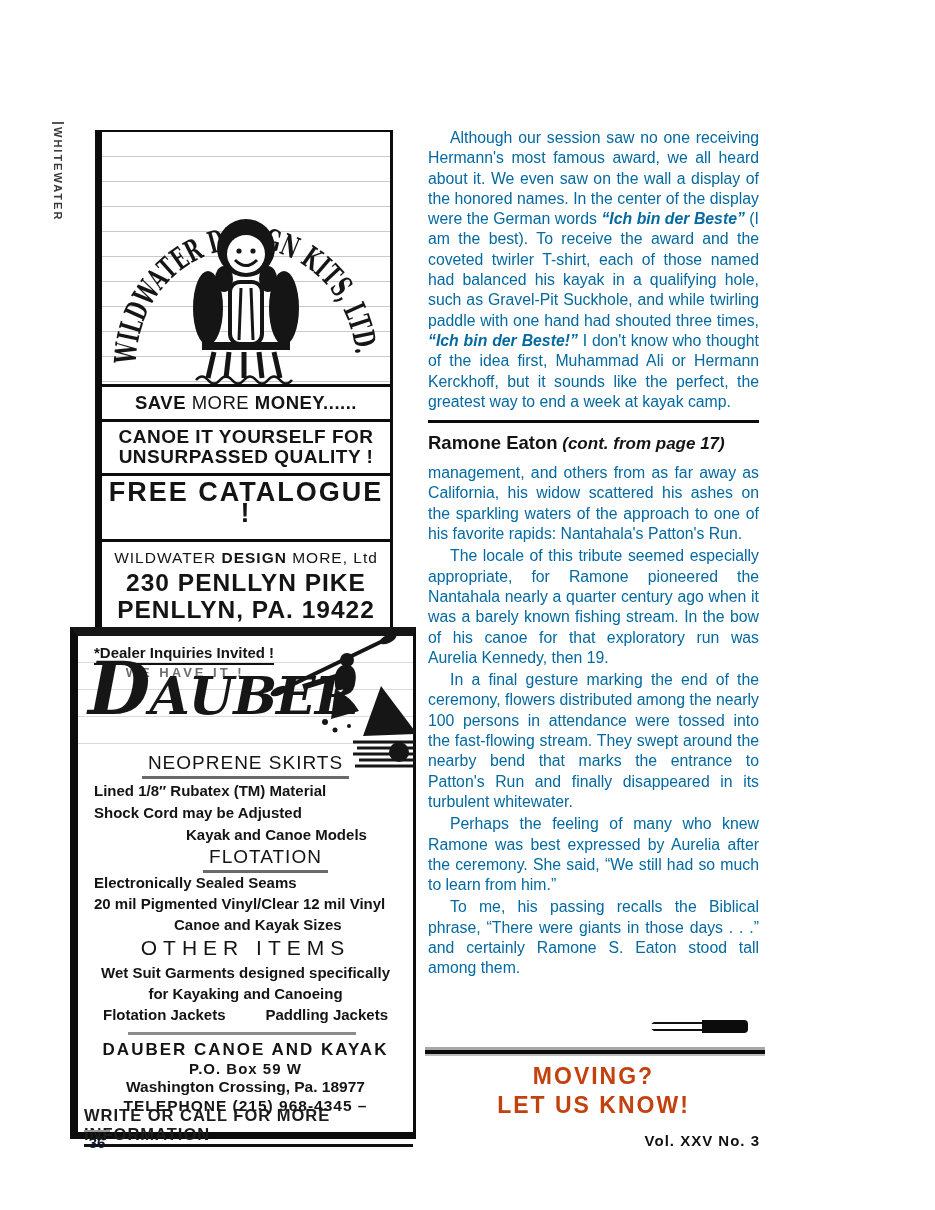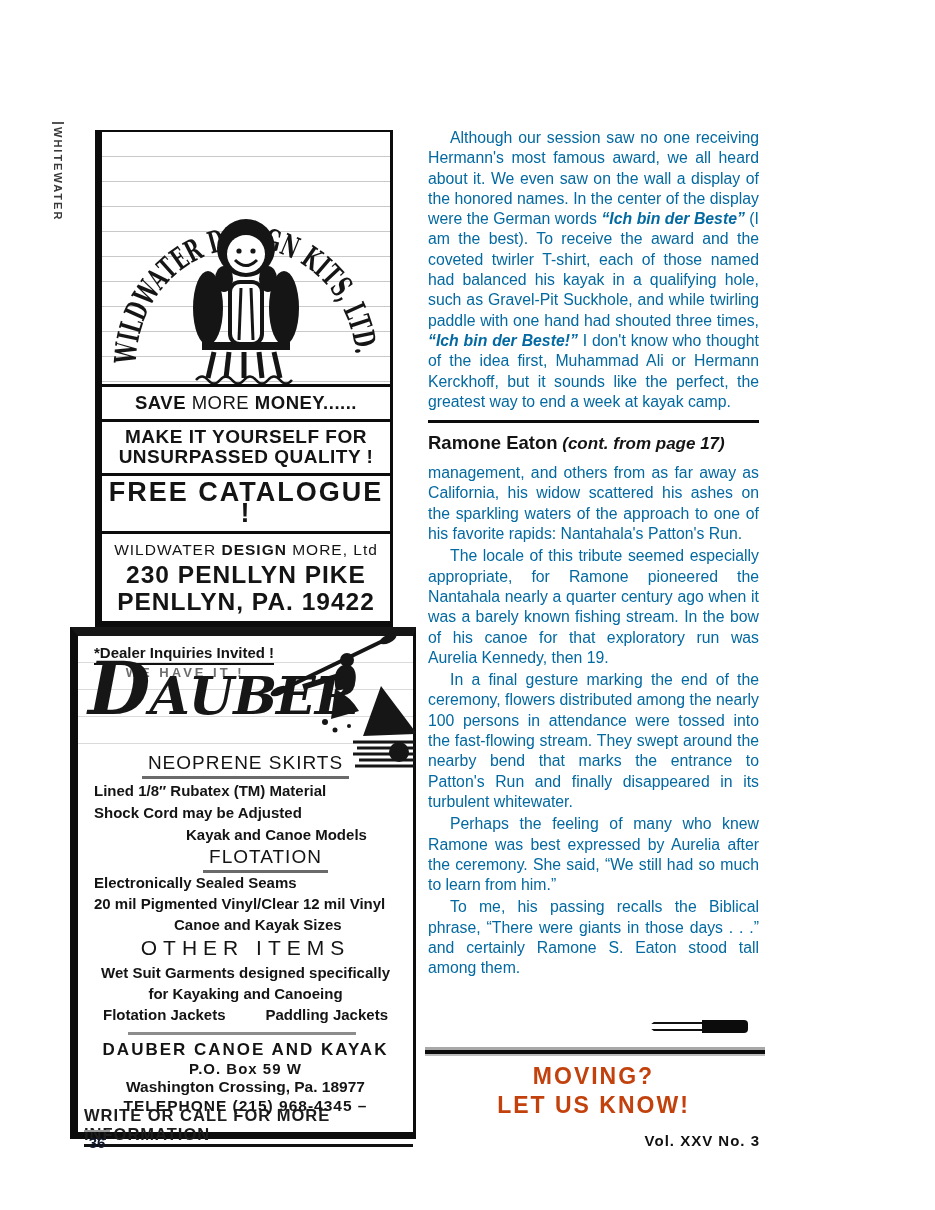--- a/index.html
+++ b/index.html
@@ -12,21 +12,21 @@
 
   
   .ww-ad{position:absolute;left:95px;top:130px;width:288px;background:#fff;
     border-left:7px solid #0c0c0c;border-right:3px solid #0c0c0c;border-top:2px solid #0c0c0c;border-bottom:9px solid #0c0c0c;}
   .ww-logo{position:relative;height:252px;
     background:repeating-linear-gradient(180deg,#fff 0 24px,#c9c9c9 24px 25px);}
   .ww-logo svg{position:absolute;inset:0;}
   .ww-row{border-top:3px solid #0c0c0c;text-align:center;padding:5px 2px 6px;line-height:21px;}
   .ww-sell{font-size:18.5px;letter-spacing:.5px;}
   .ww-make{font-size:19px;font-weight:700;line-height:20px;letter-spacing:.5px;}
-  .ww-cat{font-size:27px;font-weight:700;letter-spacing:2px;padding:6px 0 7px;}
+  .ww-cat{font-size:27px;font-weight:700;letter-spacing:2px;padding:6px 0 15px;}
   .ww-addr-small{font-size:15.5px;letter-spacing:1px;line-height:22px;}
   .ww-addr-big{font-size:24.5px;font-weight:700;line-height:27px;letter-spacing:1px;}
   .seg-b{font-weight:700;}
   .seg-bi{font-weight:700;font-style:italic;}
   .seg-you{font-family:"DejaVu Serif",serif;font-size:27px;font-weight:700;color:#3f3f3f;letter-spacing:1px;}
 
   
   .db-ad{position:absolute;left:70px;top:627px;width:346px;height:512px;background:#fff;box-sizing:border-box;
     border:3px solid #0c0c0c;border-top:9px solid #161616;border-left:8px solid #0c0c0c;border-bottom:7px solid #0c0c0c;}
   .db-inner{position:relative;width:100%;height:100%;font-weight:700;font-size:15px;
@@ -121,21 +121,21 @@
           <path d="M157 220 L160 246" stroke="#151515" stroke-width="5"></path>
           <path d="M172 220 L178 246" stroke="#151515" stroke-width="5"></path>
           <path d="M94 248 q6 -7 12 0 t12 0 t12 0 t12 0 t12 0 t12 0 t12 0 t12 0" stroke="#151515" stroke-width="2.5" fill="none"></path>
         </g>
       </svg>
     </div>
     <div class="ww-row ww-sell">
       <div><span class="seg-b">SAVE </span><span>MORE </span><span class="seg-b">MONEY......</span></div>
     </div>
     <div class="ww-row ww-make">
-      <div>MAKE IT YOURSELF FOR</div>
+      <div>CANOE IT YOURSELF FOR</div>
       <div>UNSURPASSED QUALITY !</div>
     </div>
     <div class="ww-row ww-cat">FREE CATALOGUE !</div>
     <div class="ww-row">
       <div class="ww-addr-small"><span>WILDWATER </span><span class="seg-b">DESIGN </span><span>MORE, Ltd</span></div>
       <div class="ww-addr-big">230 PENLLYN PIKE</div>
       <div class="ww-addr-big">PENLLYN, PA. 19422</div>
     </div>
   </div>
 

